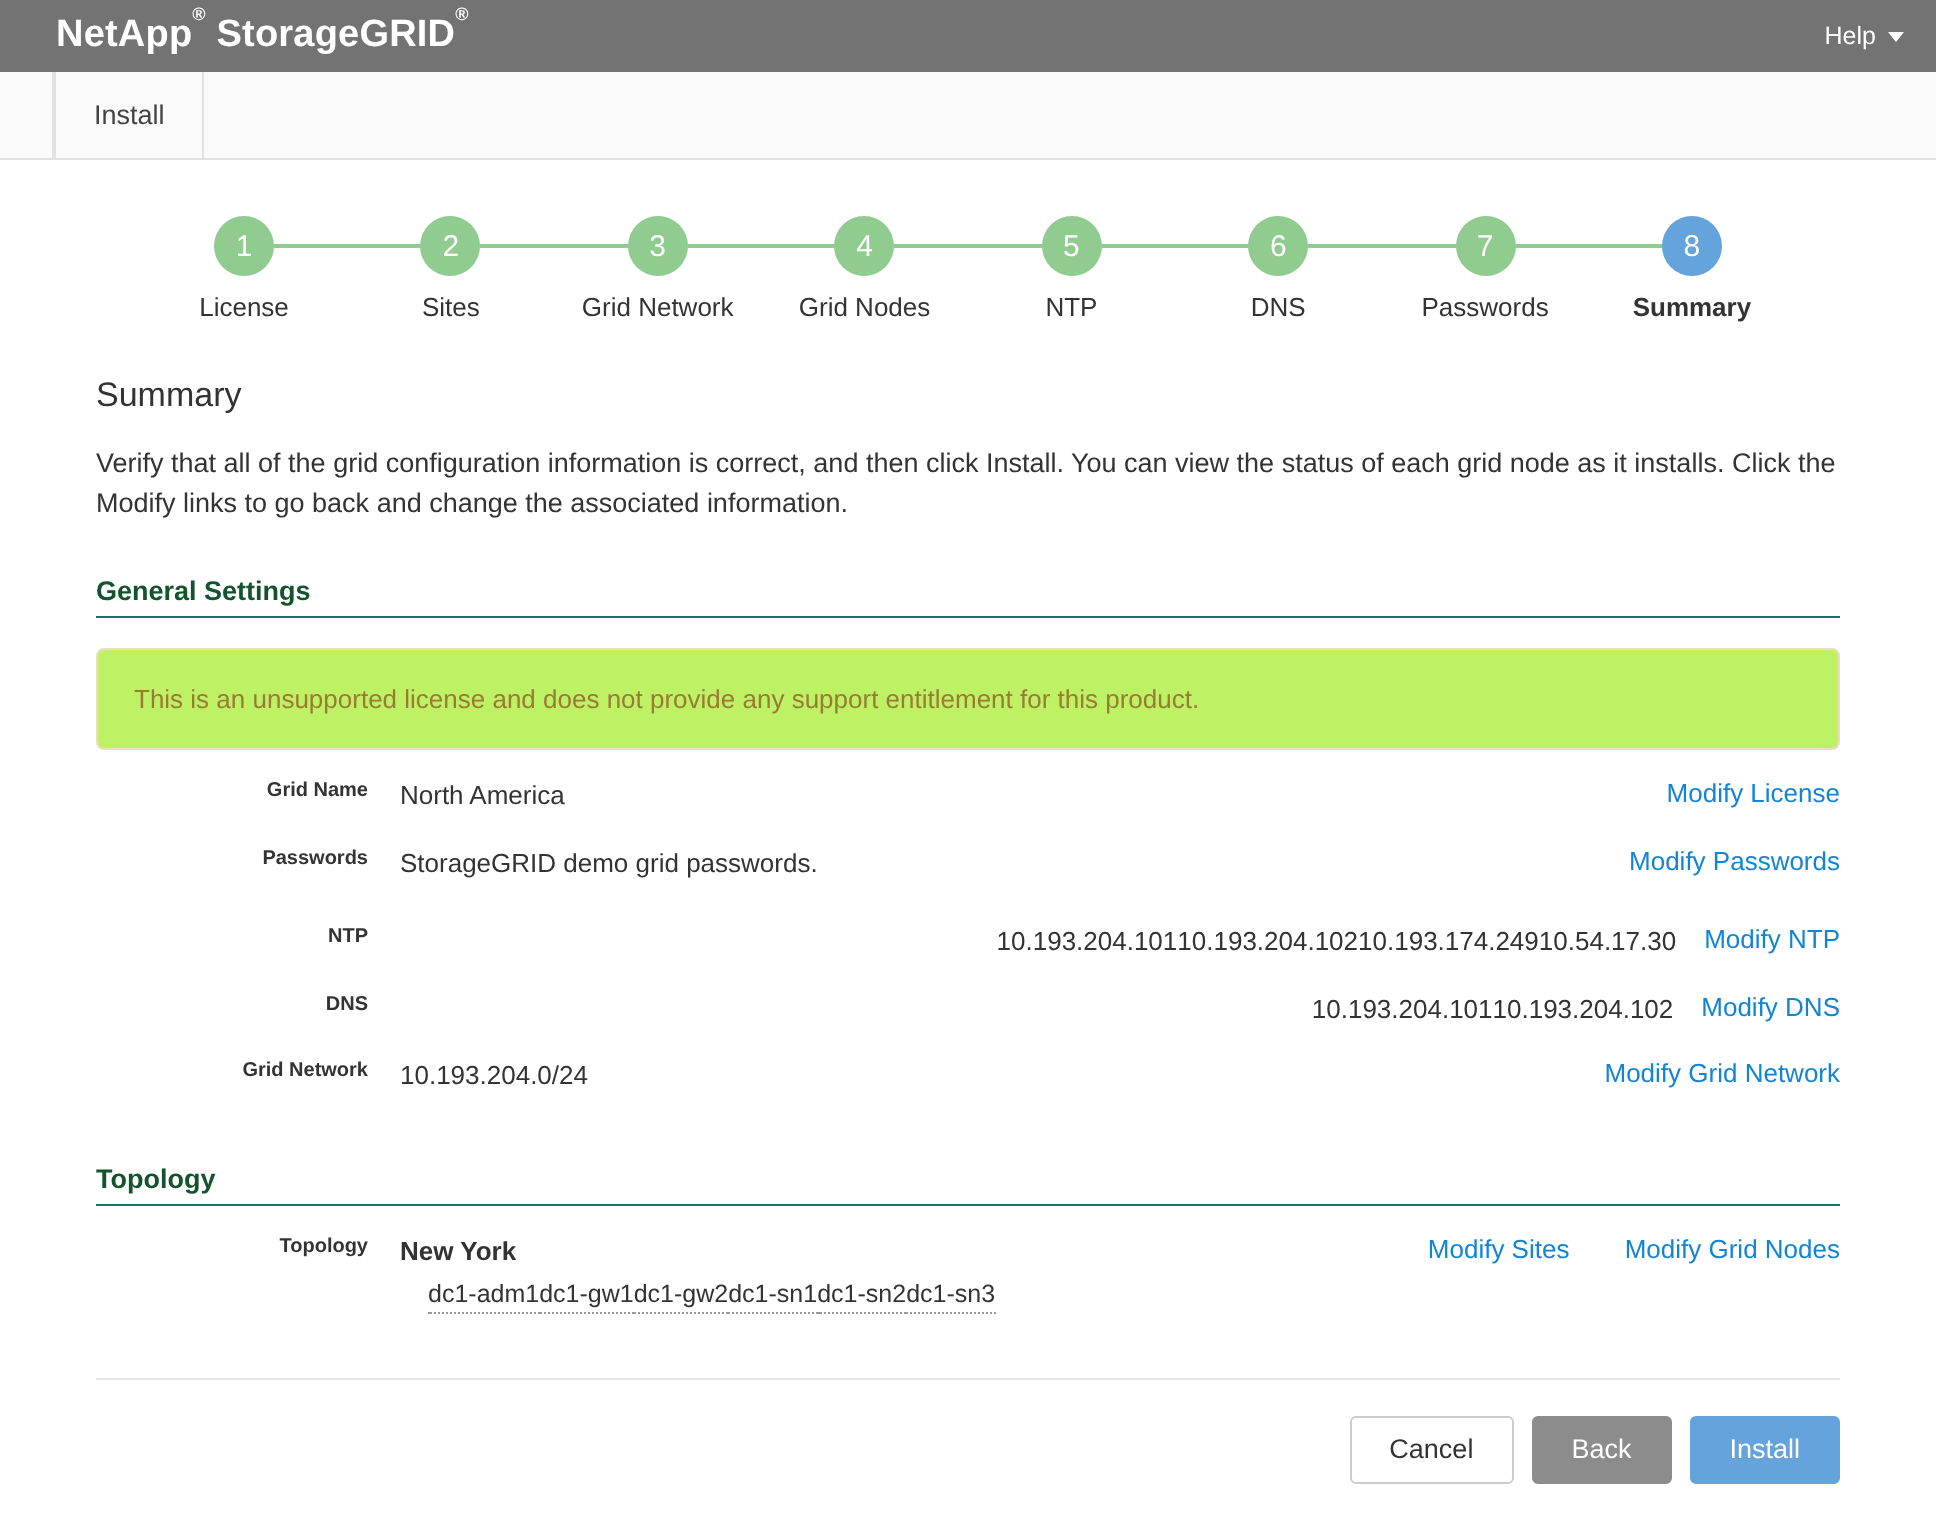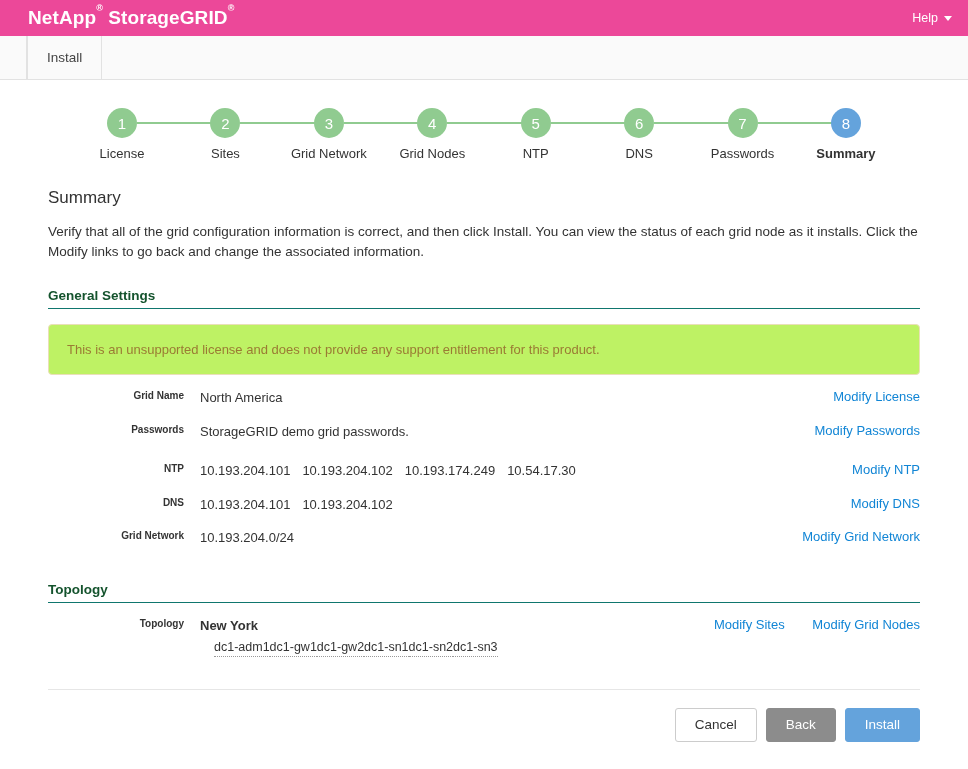--- a/index.html
+++ b/index.html
@@ -14,21 +14,21 @@
     font-family: "Liberation Sans", sans-serif;
     font-size: 13px;
     color: #333333;
     overflow: hidden;
     position: relative;
   }
 
   
   .navbar {
     height: 36px;
-    background: #ec4899;
+    background: #737373;
     display: flex;
     align-items: center;
     justify-content: space-between;
     padding: 0 16px 0 28px;
     box-sizing: border-box;
   }
   .brand {
     color: #ffffff;
     font-size: 19px;
     font-weight: bold;
@@ -190,22 +190,23 @@
     line-height: 1.35;
   }
   .row .value {
     flex: 1 1 auto;
     font-size: 13px;
     color: #333333;
     line-height: 1.35;
   }
   .row .value .ip-list {
     display: flex;
-    gap: 12px;
+    gap: 0;
     flex-wrap: wrap;
+    justify-content: flex-end;
   }
   .row .actions {
     flex: 0 0 auto;
     text-align: left;
     white-space: nowrap;
     padding-left: 14px;
   }
   a.modify-link {
     color: #1185d5;
     font-size: 13px;

